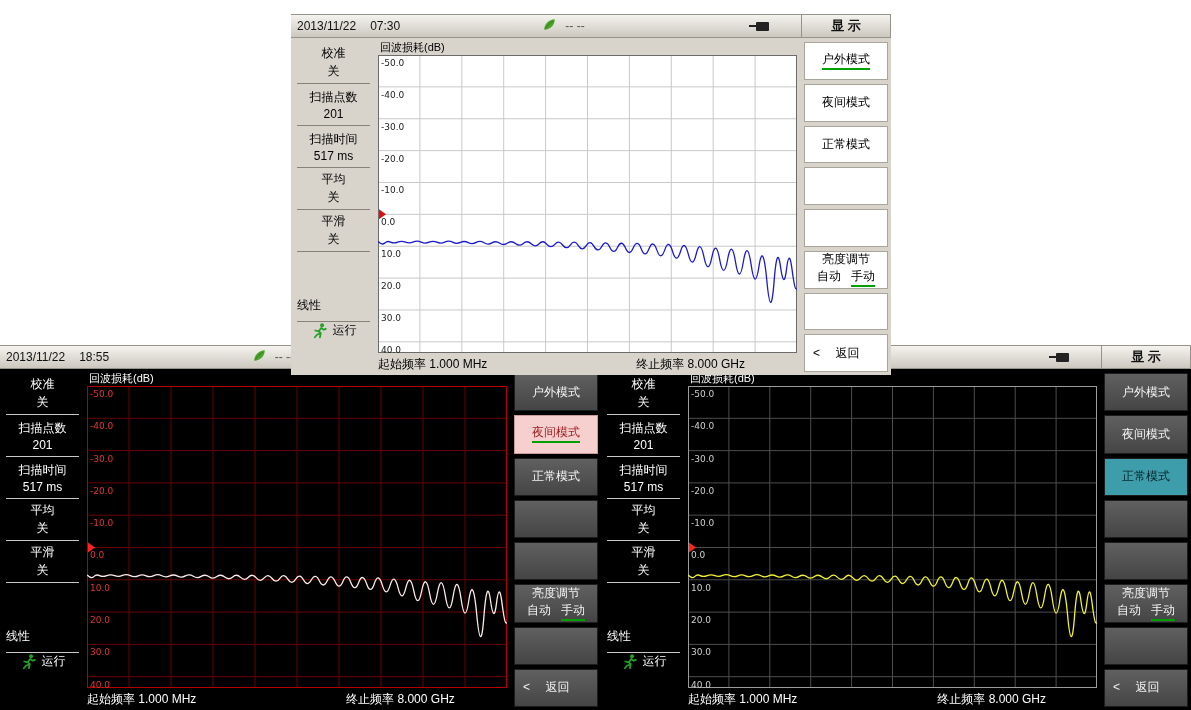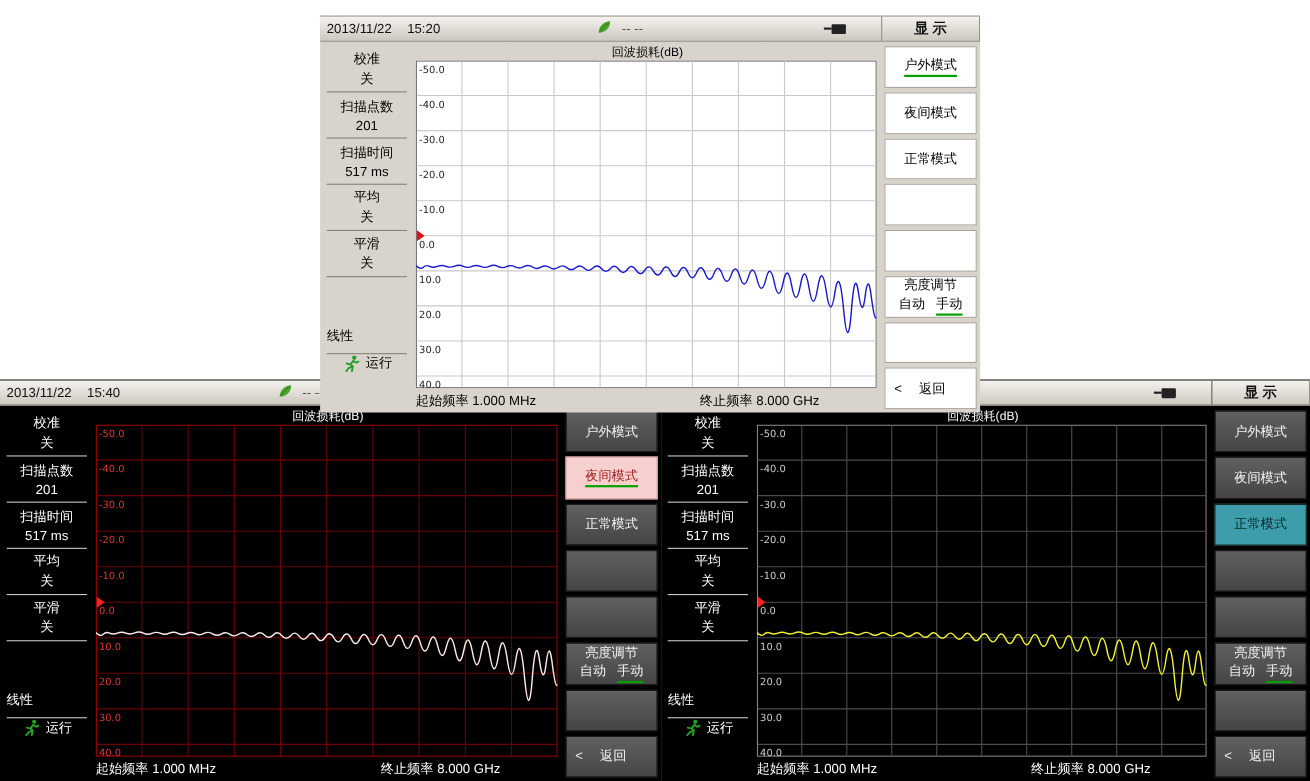--- a/index.html
+++ b/index.html
@@ -32,21 +32,21 @@
   .br-opts { display:flex; gap:10px; margin-top:2px; }
 
   .body { flex:1; display:flex; min-height:0; }
   .sidebar { width:85px; flex:0 0 85px; display:flex; flex-direction:column; padding-top:4px;
     font-size:12px; text-align:center; }
   .sb-pair { flex:0 0 42px; margin:0 6px; display:flex; flex-direction:column; justify-content:center; gap:1px; }
   .sb-gap { flex:0 0 38px; }
   .sb-single { flex:0 0 32px; margin:0 6px; display:flex; align-items:center; justify-content:flex-start; }
   .sb-run { flex:0 0 36px; display:flex; align-items:flex-start; justify-content:center; gap:5px; }
 
-  .chart-col { flex:1; display:flex; flex-direction:column; min-width:0; padding:2px 4px 4px 2px;text-align:center; }
+  .chart-col { flex:1; display:flex; flex-direction:column; min-width:0; padding:2px 4px 4px 2px; }
   .chart-title { flex:0 0 15px; font-size:11px; padding-left:2px; }
   .plot { flex:1; position:relative; }
   .plot svg { position:absolute; left:0; top:0; }
 
   .bottom-row { flex:0 0 22px; display:flex; align-items:center; justify-content:space-between;
     font-size:12px; margin-left:87px; padding-right:11%;gap:10px; }
 
   
   .light { background:#d8d4cc; color:#000; }
   .light .sb-pair, .light .sb-single { border-bottom:1px solid #87837a; }
@@ -61,21 +61,21 @@
 </style>
 </head>
 <body>
 
 <div class="stage">
 
   <div class="screen night" style="left:0;top:345px;width:601px;height:365px;z-index:1">
     <div class="main-col">
       <div class="statusbar">
         <span class="sb-date">2013/11/22</span>
-        <span>15:40</span>
+        <span>18:55</span>
         <span class="sp1"></span>
         <span>
           <svg width="15" height="15" viewBox="0 0 20 20">
               <path d="M3 17 C3 9 9 3.5 17 3 C17 11 11.5 16.5 3 17 Z" fill="#4aa32a"></path>
               <path d="M4.5 15.5 C7 11.5 11 7.5 15 5.5" stroke="#2c6e14" stroke-width="1" fill="none"></path>
             </svg>
         </span>
         <span style="color:#555">-- --</span>
         <span class="sp2"></span>
         <span class="battery">
@@ -312,21 +312,21 @@
           <span class="back-label">返回</span>
         </div>
       </div>
     </div>
   </div>
 
   <div class="screen light" style="left:291px;top:14px;width:600px;height:361px;z-index:3">
     <div class="main-col">
       <div class="statusbar">
         <span class="sb-date">2013/11/22</span>
-        <span>15:20</span>
+        <span>07:30</span>
         <span class="sp1"></span>
         <span>
           <svg width="15" height="15" viewBox="0 0 20 20">
               <path d="M3 17 C3 9 9 3.5 17 3 C17 11 11.5 16.5 3 17 Z" fill="#4aa32a"></path>
               <path d="M4.5 15.5 C7 11.5 11 7.5 15 5.5" stroke="#2c6e14" stroke-width="1" fill="none"></path>
             </svg>
         </span>
         <span style="color:#555">-- --</span>
         <span class="sp2"></span>
         <span class="battery">

